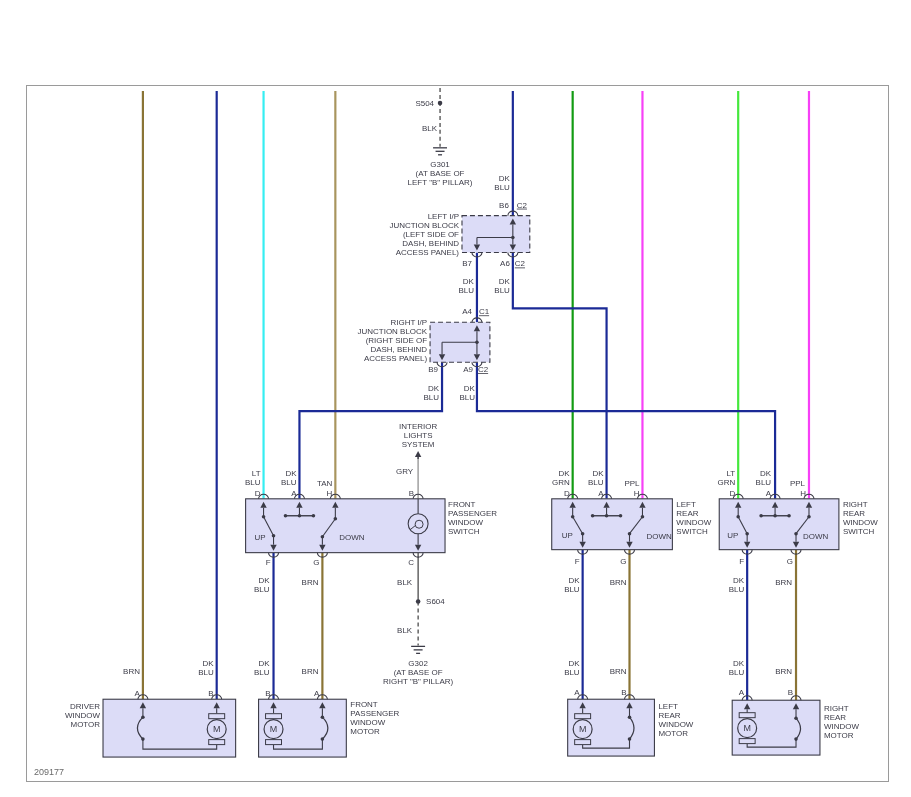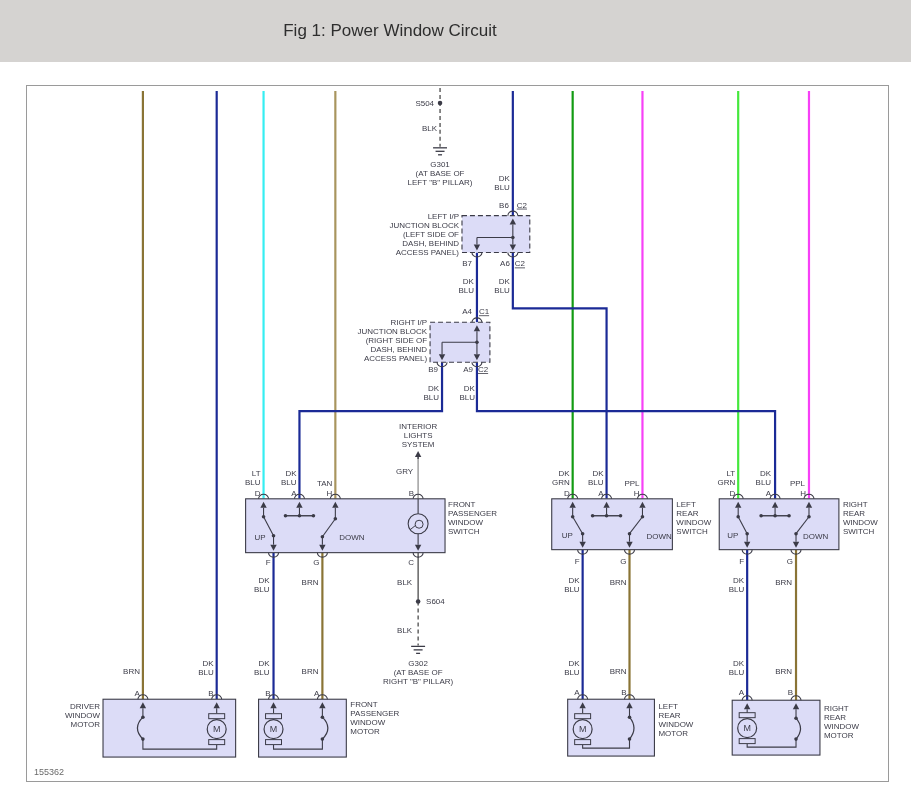--- a/index.html
+++ b/index.html
@@ -12,23 +12,20 @@
   .diagram-frame{position:absolute;left:26px;top:85px;width:861px;height:695px;
                  border:1px solid #9a9a9a;background:#ffffff;}
   .figure-id{position:absolute;left:7px;bottom:4px;font-size:9px;color:#6a6a6a;}
   svg{display:block;font-family:"Liberation Sans",sans-serif;}
   svg text{font-family:"Liberation Sans",sans-serif;}
 </style>
 </head>
 <body>
 
 <div class="page">
-  <header class="title-bar" style="background: rgb(213, 211, 209);">
-    <h1>Fig 1: Power Window Circuit</h1>
-  </header>
   <div class="diagram-frame">
     <svg id="diagram-svg" width="859" height="693" viewBox="26 85 861 695">
         <polyline points="142,90 142,700" fill="none" stroke="#8a7435" stroke-width="2.2"></polyline>
         <polyline points="216,90 216,700" fill="none" stroke="#1b2a96" stroke-width="2.2"></polyline>
         <polyline points="263,90 263,499" fill="none" stroke="#35eef2" stroke-width="2.2"></polyline>
         <polyline points="335,90 335,499" fill="none" stroke="#a8955e" stroke-width="2.2"></polyline>
         <polyline points="440,87 440,146" fill="none" stroke="#2b2b2b" stroke-width="1.1" stroke-dasharray="4 3"></polyline>
         <polyline points="513,90 513,215" fill="none" stroke="#1b2a96" stroke-width="2.2"></polyline>
         <polyline points="573,90 573,499" fill="none" stroke="#129b12" stroke-width="2.2"></polyline>
         <polyline points="643,90 643,499" fill="none" stroke="#f740f7" stroke-width="2.2"></polyline>
@@ -358,15 +355,15 @@
         <text x="580" y="696" text-anchor="end" font-size="8" fill="#3b3b47">A</text>
         <text x="627" y="696" text-anchor="end" font-size="8" fill="#3b3b47">B</text>
         <text x="745" y="696" text-anchor="end" font-size="8" fill="#3b3b47">A</text>
         <text x="794" y="696" text-anchor="end" font-size="8" fill="#3b3b47">B</text>
         <text x="418" y="429" text-anchor="middle" font-size="8" fill="#3b3b47">INTERIOR</text>
         <text x="418" y="438" text-anchor="middle" font-size="8" fill="#3b3b47">LIGHTS</text>
         <text x="418" y="447" text-anchor="middle" font-size="8" fill="#3b3b47">SYSTEM</text>
         <path d="M 418 451 L 414.8 457 L 421.2 457 Z" fill="#3b3b47"></path>
         <polyline points="418,457 418,459" fill="none" stroke="#3b3b47" stroke-width="1.3"></polyline>
       </svg>
-    <span class="figure-id">155362</span>
+    <span class="figure-id">209177</span>
   </div>
 </div>
 
 </body></html>

